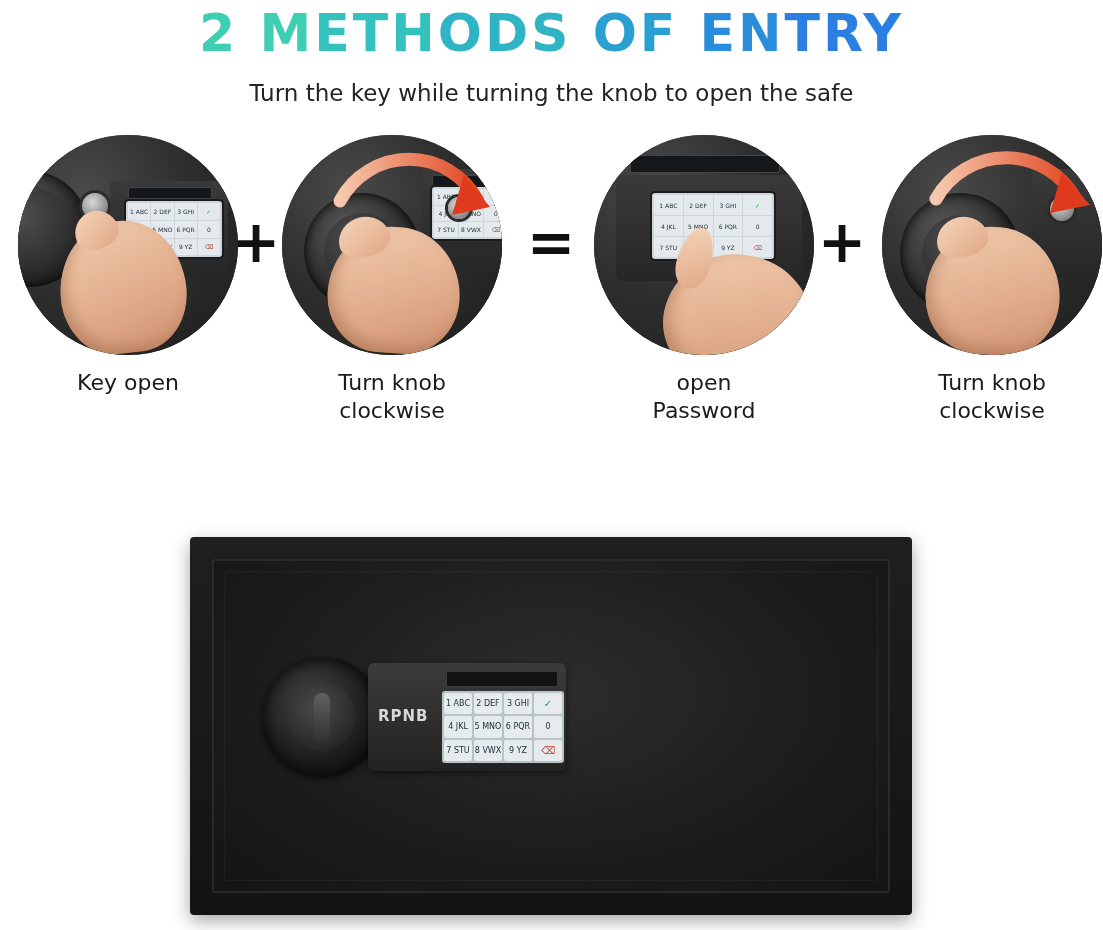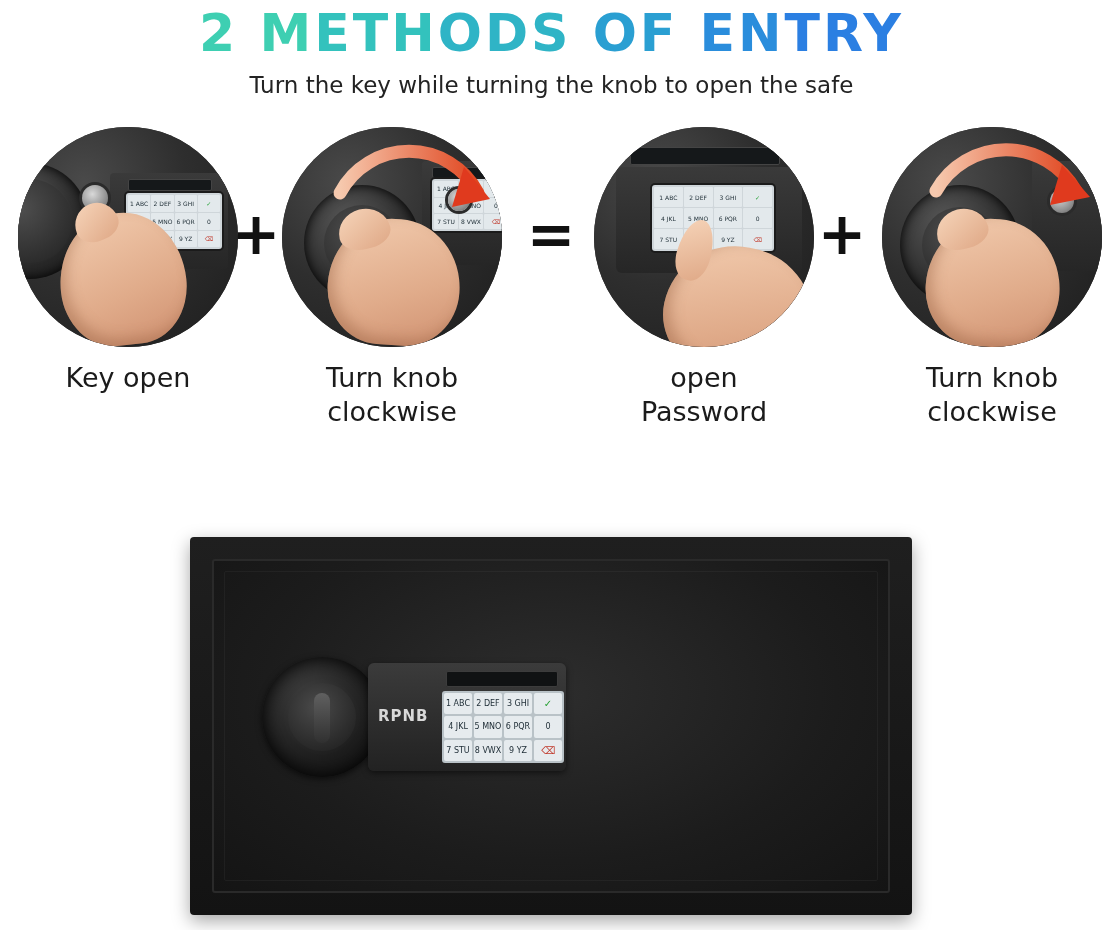--- a/index.html
+++ b/index.html
@@ -28,21 +28,21 @@
   }
   .title .g1 { color: #3ecfb2; }
   .title .g2 { color: #33c2bd; }
   .title .g3 { color: #2fb4c6; }
   .title .g4 { color: #2a9fd2; }
   .title .g5 { color: #2a8ddc; }
   .title .g6 { color: #2b7fe2; }
 
   .subtitle-wrap {
     text-align: center;
-    margin-top: 8px;
+    margin-top: 16px;
   }
   .subtitle {
     font-size: 23px;
     color: #232323;
     line-height: 1.42;
     font-family: "DejaVu Sans", sans-serif;
   }
 
   
   .steps {
@@ -58,21 +58,21 @@
   .circle {
     width: 220px;
     height: 220px;
     border-radius: 50%;
     overflow: hidden;
     position: relative;
     background: #2b2b2b;
   }
   .caption {
     margin-top: 14px;
-    font-size: 27px;
+    font-size: 22px;
     color: #1b1b1b;
     line-height: 1.25;
   }
   .op {
     position: absolute;
     top: 78px;
     font-size: 58px;
     font-weight: bold;
     color: #111;
     line-height: 1;

